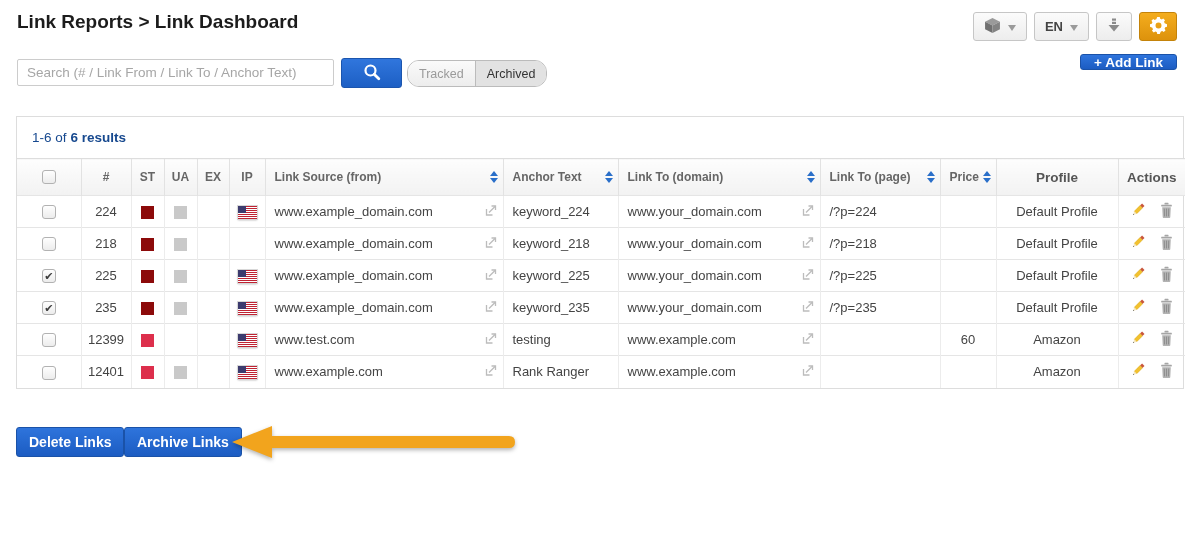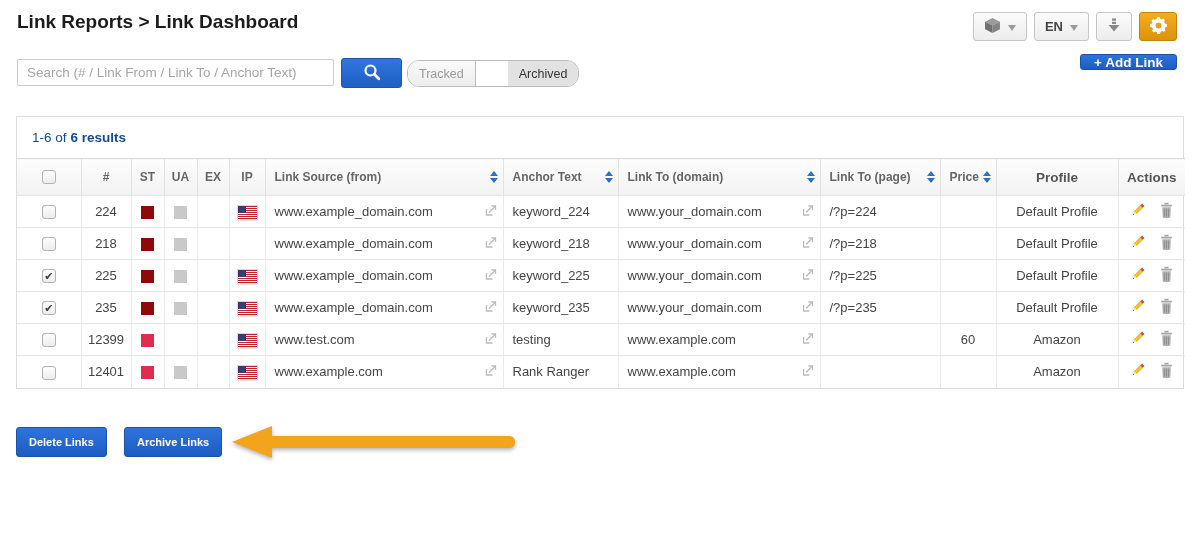--- a/index.html
+++ b/index.html
@@ -22,21 +22,21 @@
           font-family:"Liberation Sans", sans-serif; }
   .search-input::placeholder { color:#a6a6a6; }
   .search-btn { position:absolute; left:341px; top:58px; width:61px; height:30px;
           background:linear-gradient(#3076dd,#1d5fc4); border:1px solid #1b55ae; border-radius:3px;
           display:flex; align-items:center; justify-content:center; cursor:pointer; }
   .seg { position:absolute; left:407px; top:60px; display:flex; border:1px solid #bbb;
           border-radius:12px; overflow:hidden; height:27px; }
   .seg button { border:none; padding:0 11px; font-size:12.5px; height:100%; cursor:pointer;
           font-family:"Liberation Sans", sans-serif; }
   .seg .seg-tracked { background:linear-gradient(#fafafa,#ededed); color:#9a9a9a; border-right:1px solid #bbb; }
-  .seg .seg-archived { background:#e2e2e2; color:#333;margin-left:32px; }
+  .seg .seg-archived { background:#e2e2e2; color:#333; }
   .add-link { position:absolute; top:54px; right:23px; height:16px; padding:0 13px;
           background:linear-gradient(#2e74dc,#1c5cc2); border:1px solid #1a52a8; border-radius:3px;
           color:#fff; font-weight:bold; font-size:13.5px; cursor:pointer; font-family:"Liberation Sans", sans-serif; }
 
   
   .panel { position:absolute; left:16px; top:116px; width:1168px; border:1px solid #ddd; background:#fff; }
   .results { padding:13px 15px; font-size:13.5px; color:#17498f; }
   .results b { margin-left:4px; }
   table { width:100%; border-collapse:collapse; table-layout:fixed; }
   thead th { height:37px; background:linear-gradient(#fdfdfd,#f2f2f2); border-top:1px solid #ddd;
@@ -61,21 +61,21 @@
   .flag { display:inline-block; width:19px; height:13px; position:relative; vertical-align:middle;
           background:repeating-linear-gradient(180deg,#bf2333 0,#bf2333 1px,#fff 1px,#fff 2px);
           outline:1px solid #d8d8d8; box-shadow:0 1px 2px rgba(0,0,0,0.35); }
   .flag::before { content:""; position:absolute; left:0; top:0; width:8px; height:7px; background:#3c3b6e; }
   .act-icons { display:flex; gap:13px; justify-content:center; align-items:center; }
   .act-icons svg { cursor:pointer; }
 
   
   .footer-btn { position:absolute; top:427px; height:30px; padding:0 12px;
           background:linear-gradient(#2e74dc,#1c5cc2); border:1px solid #1a52a8; border-radius:3px;
-          color:#fff; font-weight:bold; font-size:11px; cursor:pointer; font-family:"Liberation Sans", sans-serif; }
+          color:#fff; font-weight:bold; font-size:14px; cursor:pointer; font-family:"Liberation Sans", sans-serif; }
   .delete-btn { left:16px; }
   .archive-btn { left:124px; }
   .big-arrow { position:absolute; left:232px; top:423px; filter:drop-shadow(0 2px 2px rgba(0,0,0,0.3)); }
 </style>
 </head>
 <body>
 
 <div class="page-title">Link Reports &gt; Link Dashboard</div>
 
 <div class="top-icons">

